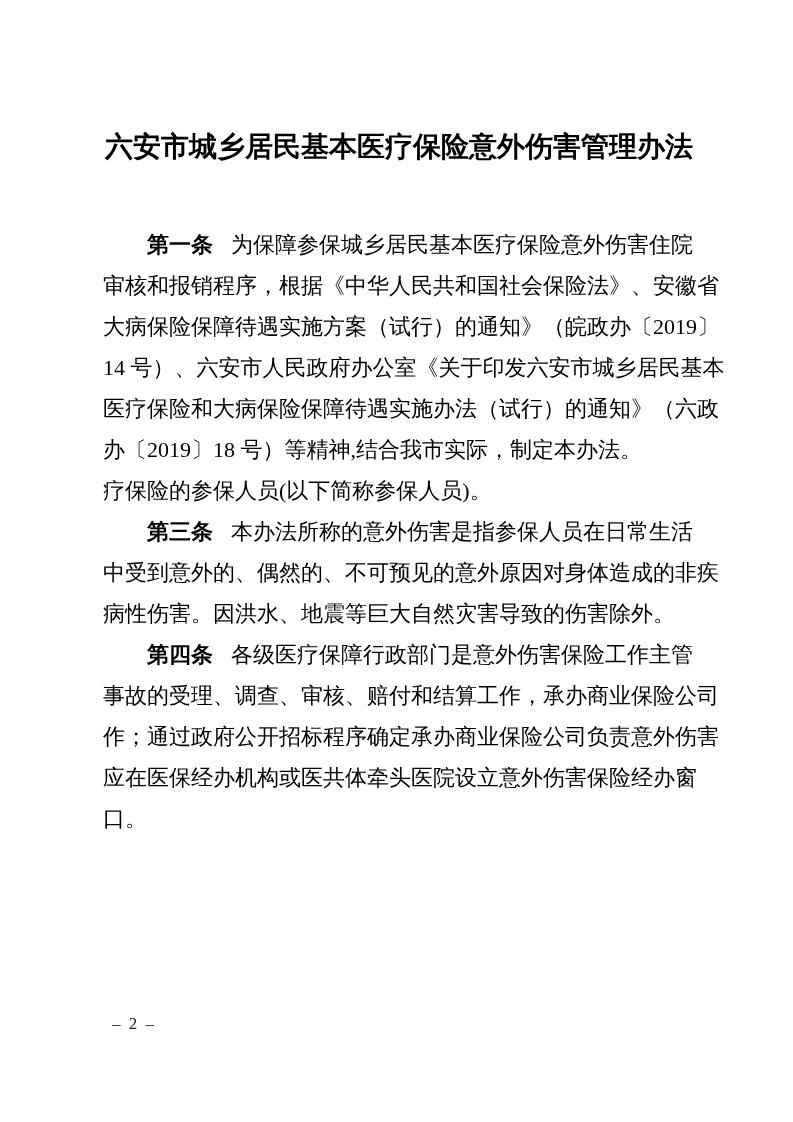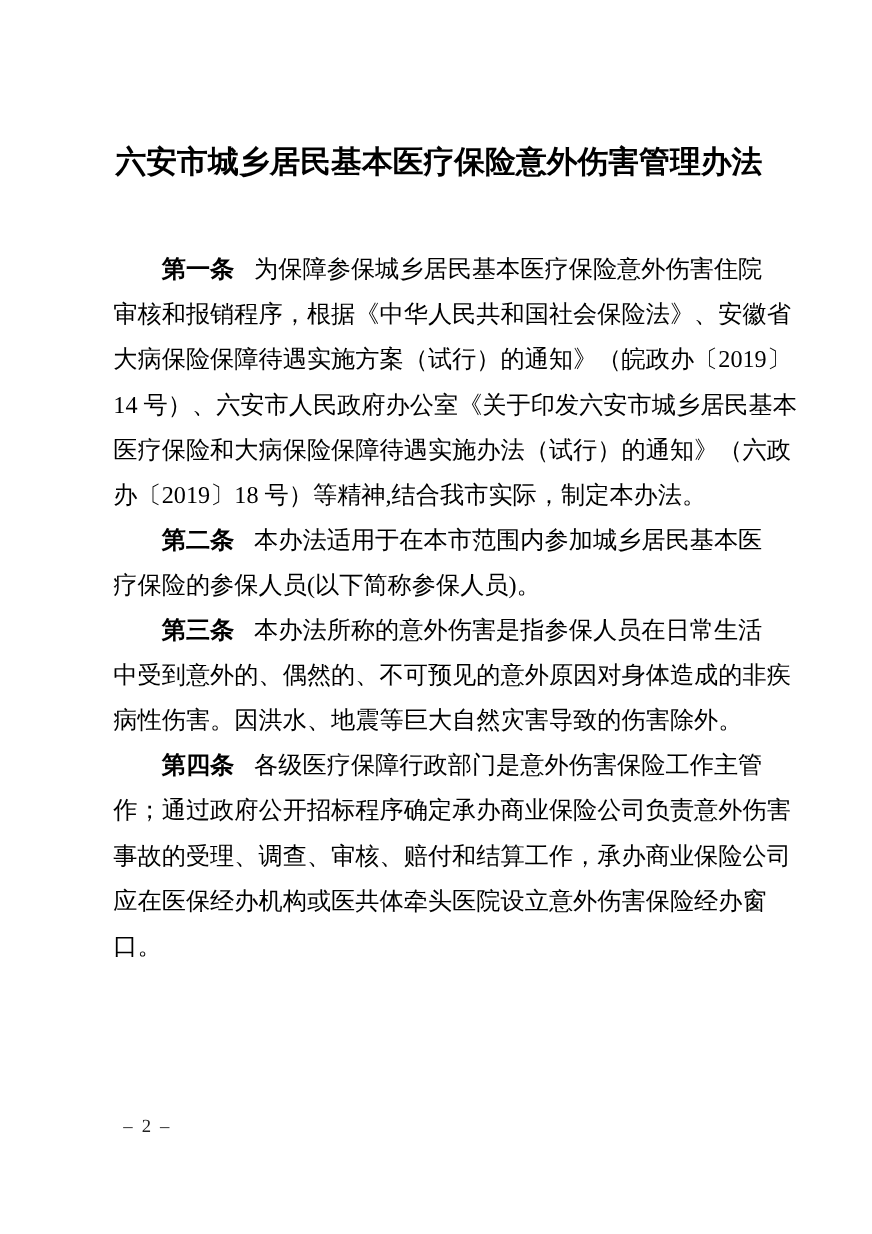--- a/index.html
+++ b/index.html
@@ -68,40 +68,37 @@
           <span class="term">第一条</span><span>为保障参保城乡居民基本医疗保险意外伤害住院</span>
         </div>
         <div class="line">审核和报销程序，根据《中华人民共和国社会保险法》、安徽省</div>
         <div class="line">大病保险保障待遇实施方案（试行）的通知》（皖政办〔2019〕</div>
         <div class="line">14 号）、六安市人民政府办公室《关于印发六安市城乡居民基本</div>
         <div class="line">医疗保险和大病保险保障待遇实施办法（试行）的通知》（六政</div>
         <div class="line last">办〔2019〕18 号）等精神,结合我市实际，制定本办法。</div>
       </div>
 
       <div>
-        <div class="line first">
-          <span class="term">第二条</span><span>本办法适用于在本市范围内参加城乡居民基本医</span>
-        </div>
         <div class="line last">疗保险的参保人员(以下简称参保人员)。</div>
       </div>
 
       <div>
         <div class="line first">
           <span class="term">第三条</span><span>本办法所称的意外伤害是指参保人员在日常生活</span>
         </div>
         <div class="line">中受到意外的、偶然的、不可预见的意外原因对身体造成的非疾</div>
         <div class="line last">病性伤害。因洪水、地震等巨大自然灾害导致的伤害除外。</div>
       </div>
 
       <div>
         <div class="line first">
           <span class="term">第四条</span><span>各级医疗保障行政部门是意外伤害保险工作主管</span>
         </div>
+        <div class="line">事故的受理、调查、审核、赔付和结算工作，承办商业保险公司</div>
         <div class="line">作；通过政府公开招标程序确定承办商业保险公司负责意外伤害</div>
-        <div class="line">事故的受理、调查、审核、赔付和结算工作，承办商业保险公司</div>
         <div class="line">应在医保经办机构或医共体牵头医院设立意外伤害保险经办窗</div>
         <div class="line last">口。</div>
       </div>
 
 
     </div>
   </div>
 
   <div class="page-number">– 2 –</div>
 </div>

